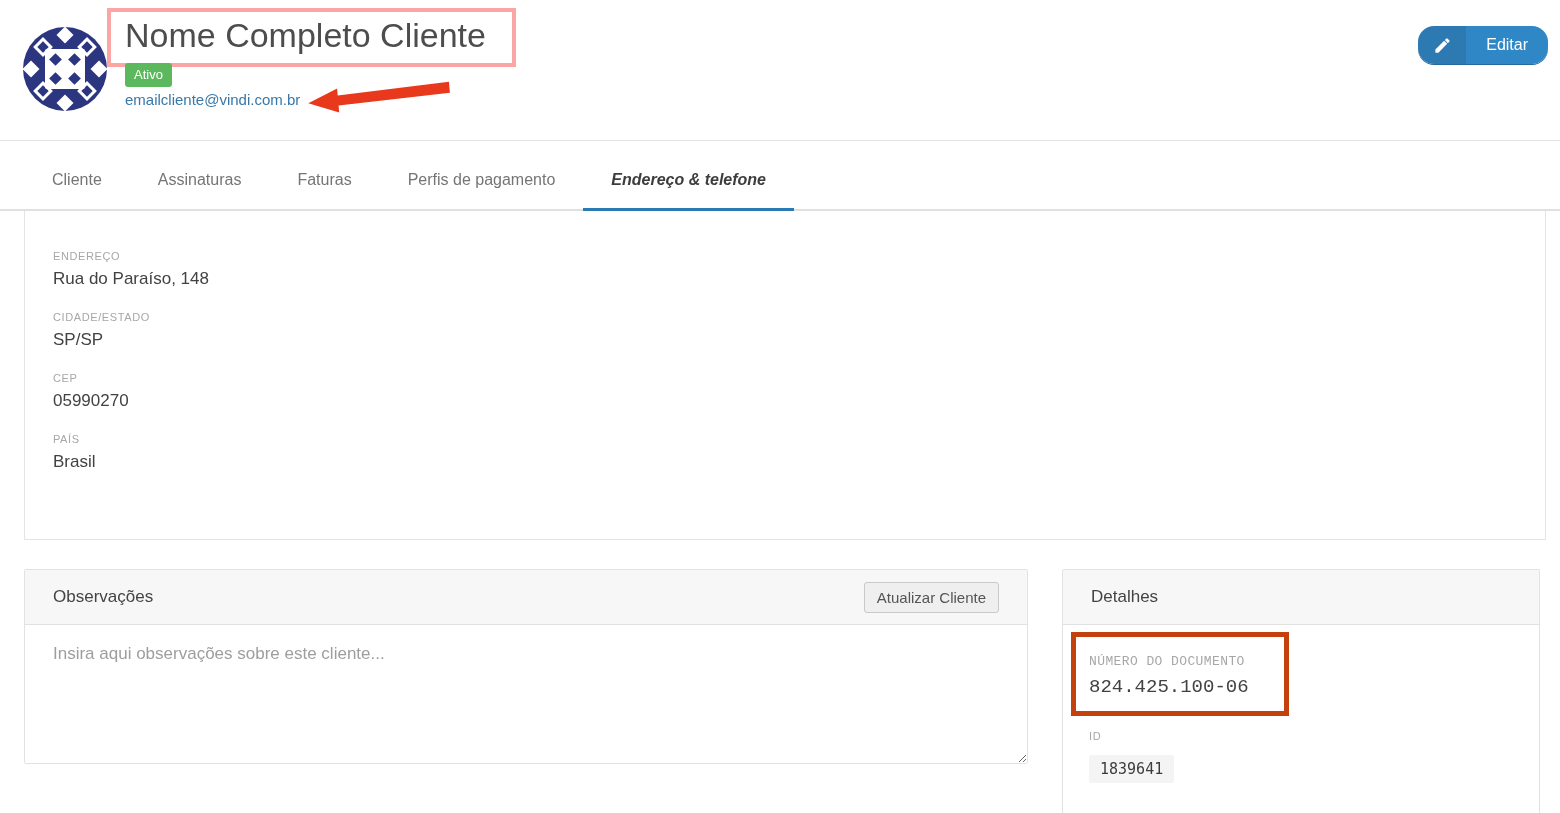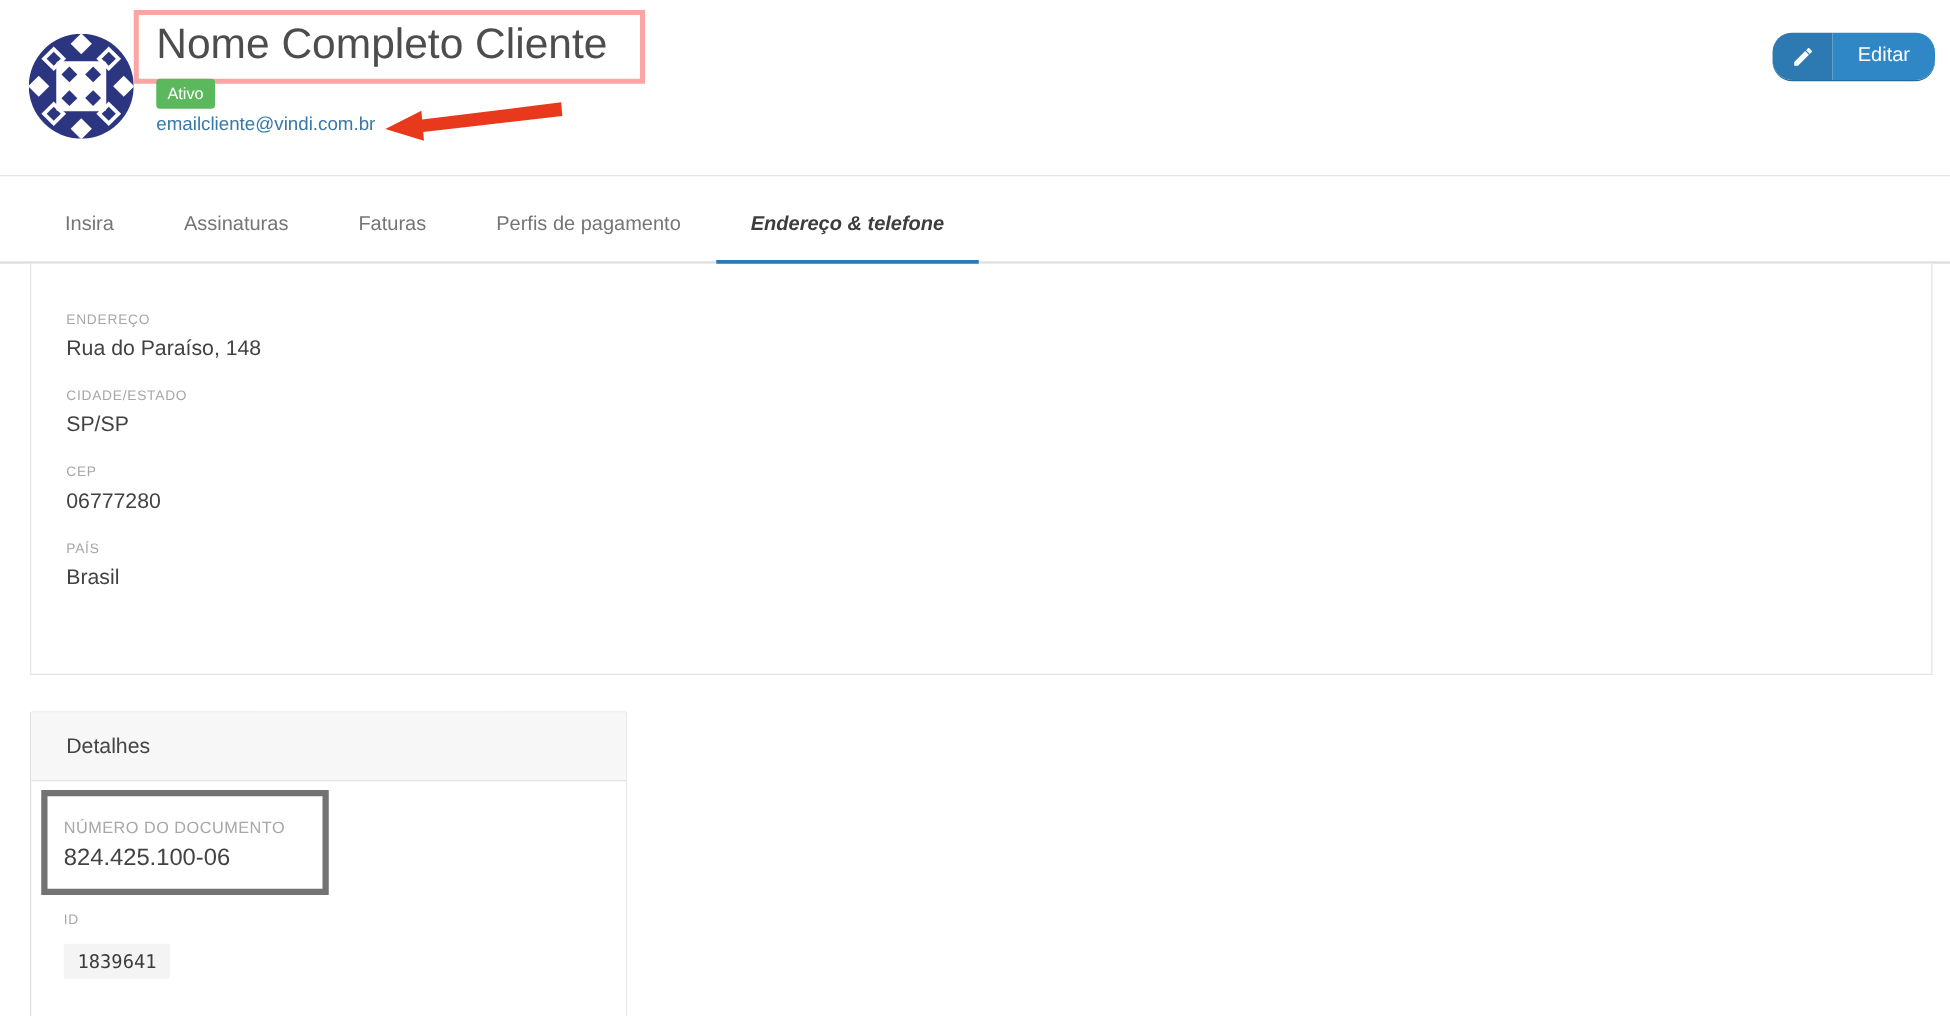--- a/index.html
+++ b/index.html
@@ -50,22 +50,22 @@
   .card-title { font-size:17px; color:#444; }
   .obs-panel { width:1004px; }
   .update-btn { background:#efefef; border:1px solid #c9c9c9; border-radius:3px;
     color:#555; font-size:15px; font-family:inherit; padding:6px 12px; cursor:pointer; }
   .obs-textarea { display:block; width:100%; height:138px; border:none; outline:none;
     resize:both; padding:19px 28px; font-size:17px; font-family:inherit; color:#424242;
     background:#fff; }
   .obs-textarea::placeholder { color:#9e9e9e; opacity:1; }
   .details-panel { width:478px; height:400px; border-bottom:none; }
   .details-body { padding:7px 28px 0 8px; }
-  .doc-box { display:inline-block; border:5px solid #737373; padding:17px 30px 13px 13px;
-    min-width:218px; }
+  .doc-box { display:inline-block; border:5px solid #c2410c; padding:17px 30px 13px 13px;
+    min-width:218px;font-family:Liberation Mono, monospace; }
   .doc-box .field-label { font-size:13px; letter-spacing:.4px; }
   .doc-box .field-value { font-size:19px; }
   .id-block { margin-left:18px; margin-top:14px; }
   .id-chip { display:inline-block; margin-top:6px; background:#f4f4f4; border-radius:2px;
     padding:5px 11px; font-family:"DejaVu Sans Mono", monospace; font-size:15px; color:#3c3c3c; }
 </style>
 </head>
 <body>
 
 <div class="header">
@@ -113,48 +113,55 @@
     <span class="icon-seg">
       <svg width="19" height="19" viewBox="0 0 24 24">
         <path d="M3 17.2V21h3.8L17.9 9.9l-3.8-3.8L3 17.2zM20.7 7.1c.4-.4.4-1 0-1.4l-2.4-2.4c-.4-.4-1-.4-1.4 0l-1.9 1.9 3.8 3.8 1.9-1.9z" fill="#fff"></path>
       </svg>
     </span>
     <span class="label-seg">Editar</span>
   </button>
 </div>
 
 <div class="tabbar">
-  <a href="#" class="tab first">Insira</a>
+  <a href="#" class="tab first">Cliente</a>
   <a href="#" class="tab">Assinaturas</a>
   <a href="#" class="tab">Faturas</a>
   <a href="#" class="tab">Perfis de pagamento</a>
   <a href="#" class="tab active">Endereço &amp; telefone</a>
 </div>
 
 <div class="main-panel">
   <div class="field">
     <div class="field-label">ENDEREÇO</div>
     <div class="field-value">Rua do Paraíso, 148</div>
   </div>
   <div class="field">
     <div class="field-label">CIDADE/ESTADO</div>
     <div class="field-value">SP/SP</div>
   </div>
   <div class="field">
     <div class="field-label">CEP</div>
-    <div class="field-value">06777280</div>
+    <div class="field-value">05990270</div>
   </div>
   <div class="field">
     <div class="field-label">PAÍS</div>
     <div class="field-value">Brasil</div>
   </div>
 </div>
 
 <div class="bottom-row">
 
+  <div class="card obs-panel">
+    <div class="card-header">
+      <span class="card-title">Observações</span>
+      <button class="update-btn">Atualizar Cliente</button>
+    </div>
+    <textarea class="obs-textarea" placeholder="Insira aqui observações sobre este cliente..." style=""></textarea>
+  </div>
 
   <div class="card details-panel">
     <div class="card-header">
       <span class="card-title">Detalhes</span>
     </div>
     <div class="details-body">
       <div class="doc-box">
         <div class="field-label">NÚMERO DO DOCUMENTO</div>
         <div class="field-value">824.425.100-06</div>
       </div>

